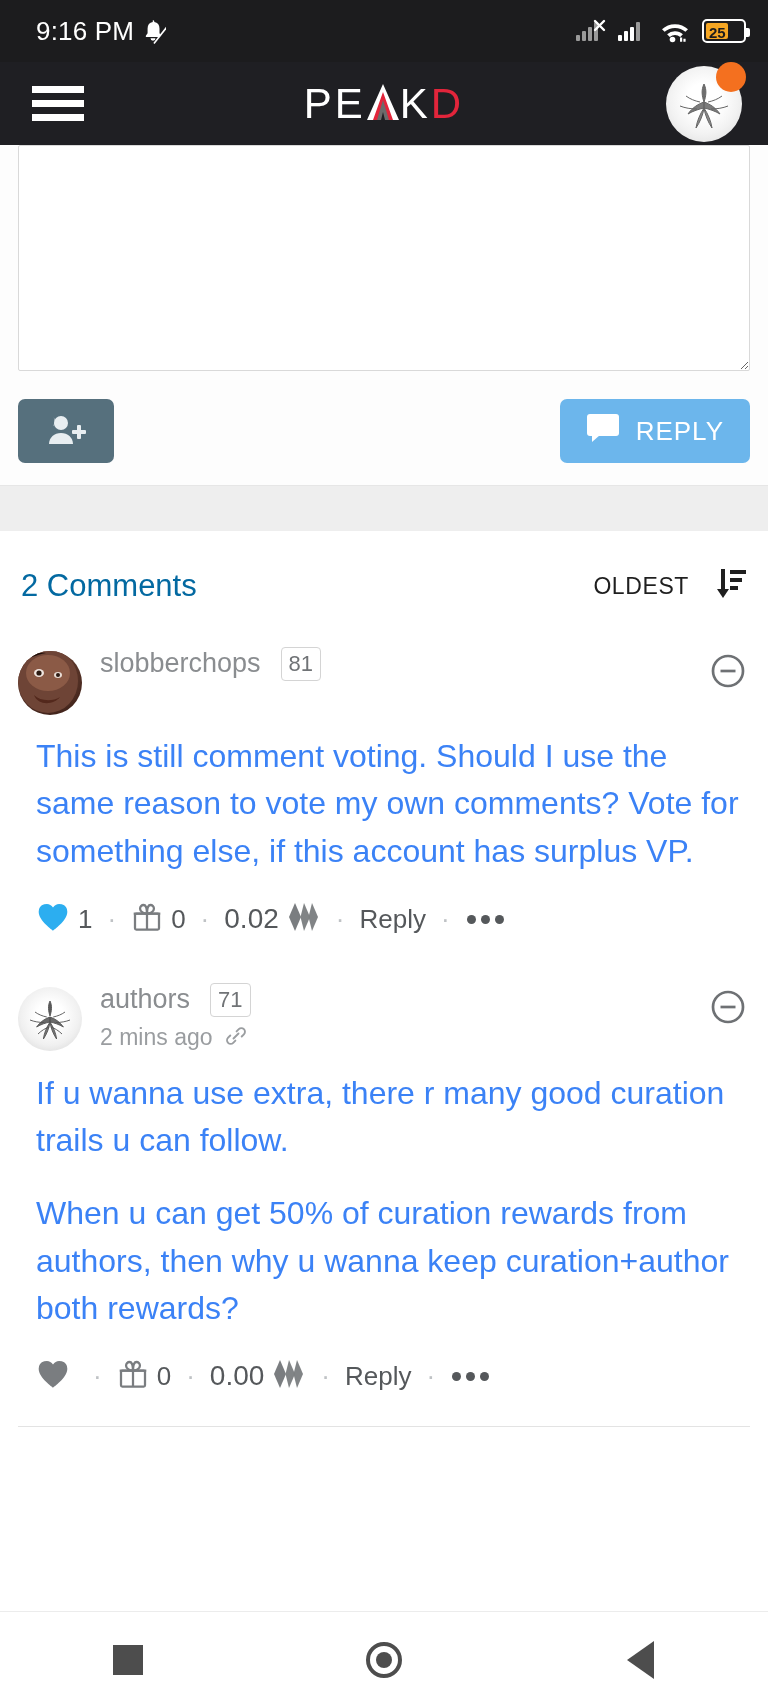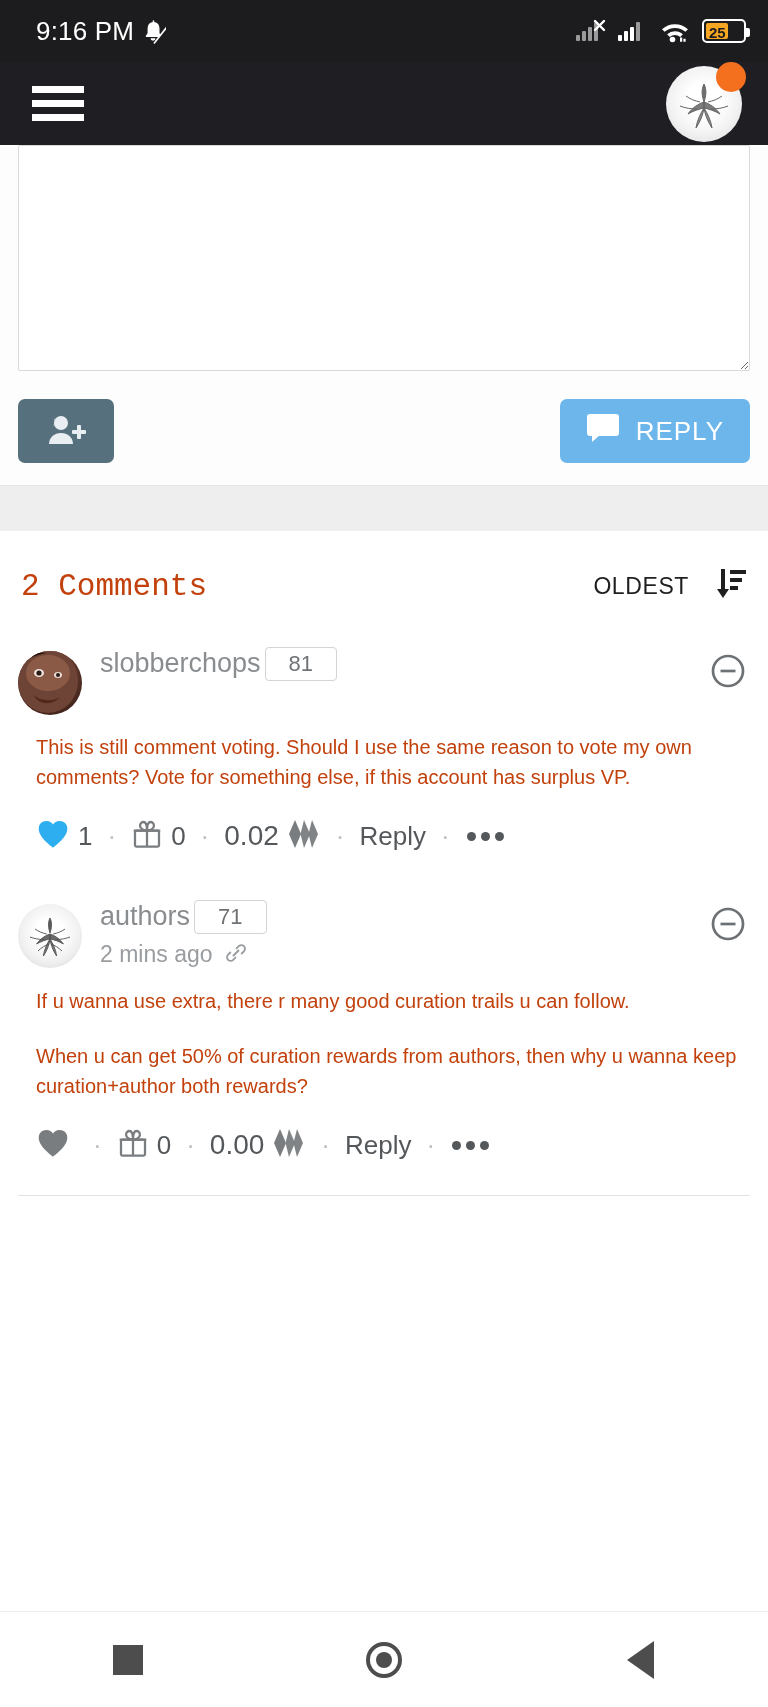--- a/index.html
+++ b/index.html
@@ -109,52 +109,52 @@
   }
 
   .gap-strip { height: 46px; background: #eeeeee; border-top: 1px solid #e6e6e6; }
 
   .comments-card { background: #ffffff; padding: 0 18px; }
 
   .comments-head {
     display: flex; align-items: center; justify-content: space-between;
     padding: 36px 3px 30px 3px;
   }
-  .comments-title { font-size: 31px; color: #c2410c; font-weight: 400; font-family: Liberation Mono, monospace; }
+  .comments-title { font-size: 31px; color: #0369a1; font-weight: 400; }
   .sort-ctl {
     display: flex; align-items: center; gap: 28px;
     font-size: 23px; color: #1f1f1f; letter-spacing: 0.6px; cursor: pointer;
   }
 
   
   .comment { padding: 12px 0 0 0; position: relative; }
   .c-head { display: flex; align-items: flex-start; }
   .c-avatar {
     width: 64px; height: 64px; border-radius: 50%;
     flex: 0 0 64px; overflow: hidden; margin-right: 18px; margin-top: 4px;
   }
   .c-avatar.dark { background: radial-gradient(circle at 45% 35%, #8a5c4a 0%, #613a2c 45%, #2b1410 100%); }
   .c-avatar.light { background: radial-gradient(circle at 50% 45%, #ffffff 28%, #f0f0f0 62%, #cfcfcf 100%); }
   .c-meta { flex: 1; min-width: 0; }
-  .c-nameline { display: flex; align-items: center; gap: 4px; }
+  .c-nameline { display: flex; align-items: center; gap: 20px; }
   .c-author { font-size: 27px; color: #8a8d90; }
   .c-rep {
     font-size: 22px; color: #707376;
     border: 1px solid #d4d4d4; border-radius: 4px;
-    padding: 2px 23px; line-height: 1.25;
+    padding: 2px 7px; line-height: 1.25;
   }
   .c-timeline { display: flex; align-items: center; gap: 11px; margin-top: 7px; }
   .c-time { font-size: 23px; color: #9a9da0; }
   .c-collapse {
     position: absolute; right: 4px; top: 18px;
     width: 36px; height: 36px; cursor: pointer;
   }
   .c-body { padding-left: 18px; margin-top: 18px; }
   .c-body p {
-    font-size: 20px; line-height: 1.48; color: #c2410c;
+    font-size: 32px; line-height: 1.48; color: #3b82f6;
     margin-bottom: 26px;
   }
   .c-body p:last-child { margin-bottom: 0; }
   .c-actions {
     display: flex; align-items: center; gap: 12px;
     padding-left: 18px; margin-top: 26px; padding-bottom: 10px;
   }
   .act { display: flex; align-items: center; gap: 8px; cursor: pointer; }
   .act-num { font-size: 26px; color: #55585b; }
   .sep { color: #bfc2c5; font-size: 26px; line-height: 1; padding: 0 3px; }
@@ -237,20 +237,27 @@
     </span>
   </div>
 </div>
 
 <div class="appheader">
   <div class="hamburger">
     <span></span>
       <span></span>
       <span></span>
   </div>
+  <div class="brand">
+    <span class="w">PE</span><span class="brand-a"><svg width="34" height="42" viewBox="0 0 34 42">
+          <polygon points="17,4 33,40 25,40 17,18 9,40 1,40" fill="#ffffff"></polygon>
+          <polygon points="17,12 27,40 21,40 17,26 13,40 7,40" fill="#e2253b"></polygon>
+          <polygon points="17,20 23,40 19,40 17,32 15,40 11,40" fill="#6b6b6b"></polygon>
+        </svg></span><span class="w">K</span><span class="r">D</span>
+  </div>
   <div class="avatar-wrap">
     <div class="avatar">
       <svg width="76" height="76" viewBox="0 0 76 76">
         <g stroke="#4a4a4a" stroke-width="1" fill="none" opacity="0.85">
           <path d="M38 18c3 6 2 12 0 18-2-6-3-12 0-18z" fill="#555"></path>
           <path d="M38 36c-6 2-12 6-16 12 5-3 11-5 16-6zM38 36c6 2 12 6 16 12-5-3-11-5-16-6z" fill="#666"></path>
           <path d="M38 42c-4 6-7 13-8 20 4-6 7-13 8-20zM38 42c4 6 7 13 8 20-4-6-7-13-8-20z" fill="#777"></path>
           <path d="M20 30c4 3 9 5 14 6M56 30c-4 3-9 5-14 6"></path>
           <path d="M14 40c5 2 11 3 17 3M62 40c-5 2-11 3-17 3"></path>
         </g>

